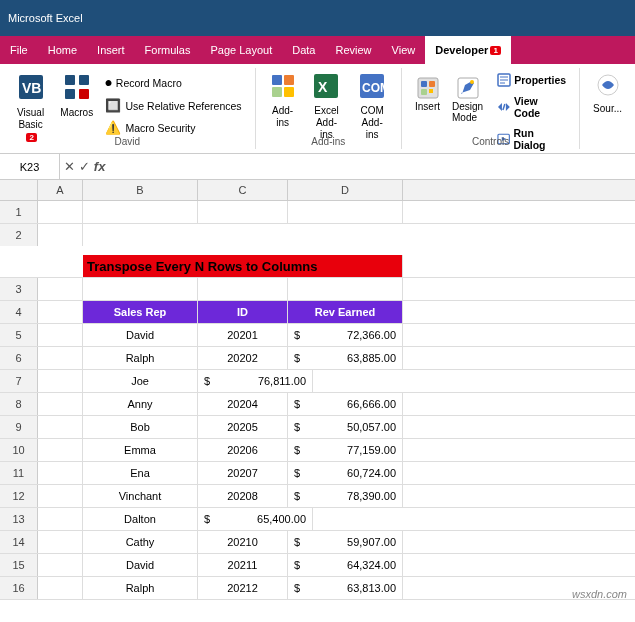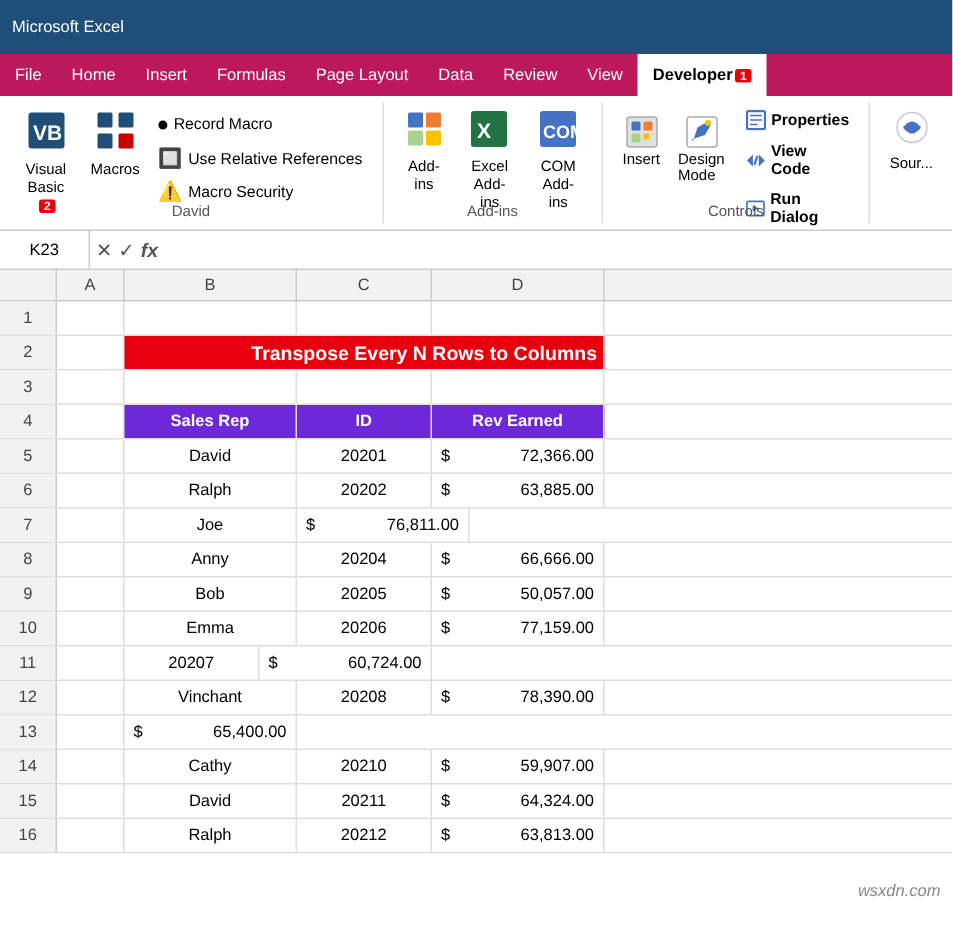--- a/index.html
+++ b/index.html
@@ -500,21 +500,21 @@
       <div class="row-header">1</div>
       <div class="sheet-cell col-a"></div>
       <div class="sheet-cell col-b"></div>
       <div class="sheet-cell col-c"></div>
       <div class="sheet-cell col-d"></div>
     </div>
 
     <div class="sheet-row">
       <div class="row-header">2</div>
       <div class="sheet-cell col-a"></div>
-      <div class="sheet-cell title-cell" style="width:320px; min-width:320px; background:#e8000c; color:#ffffff; font-weight:bold; font-size:13px; justify-content:flex-end;">
+      <div class="sheet-cell title-cell" style="width:320px; min-width:320px; background:#e8000c; color:#000000; font-weight:bold; font-size:13px; justify-content:flex-start;margin-top:31px;">
         <span>Transpose Every N Rows to Columns</span>
       </div>
     </div>
 
     <div class="sheet-row">
       <div class="row-header">3</div>
       <div class="sheet-cell col-a"></div>
       <div class="sheet-cell col-b"></div>
       <div class="sheet-cell col-c"></div>
       <div class="sheet-cell col-d"></div>
@@ -589,39 +589,41 @@
       <div class="sheet-cell col-b cell-center">Emma</div>
       <div class="sheet-cell col-c cell-center">20206</div>
       <div class="sheet-cell col-d" style="display:flex;align-items:center;justify-content:space-between;padding:0 6px;">
           <span>$</span>
           <span>77,159.00</span>
         </div>
     </div>
     <div class="sheet-row">
       <div class="row-header">11</div>
       <div class="sheet-cell col-a"></div>
+      <div class="sheet-cell col-b cell-center">Ena</div>
       <div class="sheet-cell col-c cell-center">20207</div>
       <div class="sheet-cell col-d" style="display:flex;align-items:center;justify-content:space-between;padding:0 6px;">
           <span>$</span>
           <span>60,724.00</span>
         </div>
     </div>
     <div class="sheet-row">
       <div class="row-header">12</div>
       <div class="sheet-cell col-a"></div>
       <div class="sheet-cell col-b cell-center">Vinchant</div>
       <div class="sheet-cell col-c cell-center">20208</div>
       <div class="sheet-cell col-d" style="display:flex;align-items:center;justify-content:space-between;padding:0 6px;">
           <span>$</span>
           <span>78,390.00</span>
         </div>
     </div>
     <div class="sheet-row">
       <div class="row-header">13</div>
       <div class="sheet-cell col-a"></div>
+      <div class="sheet-cell col-b cell-center">Dalton</div>
       <div class="sheet-cell col-d" style="display:flex;align-items:center;justify-content:space-between;padding:0 6px;">
           <span>$</span>
           <span>65,400.00</span>
         </div>
     </div>
     <div class="sheet-row">
       <div class="row-header">14</div>
       <div class="sheet-cell col-a"></div>
       <div class="sheet-cell col-b cell-center">Cathy</div>
       <div class="sheet-cell col-c cell-center">20210</div>

